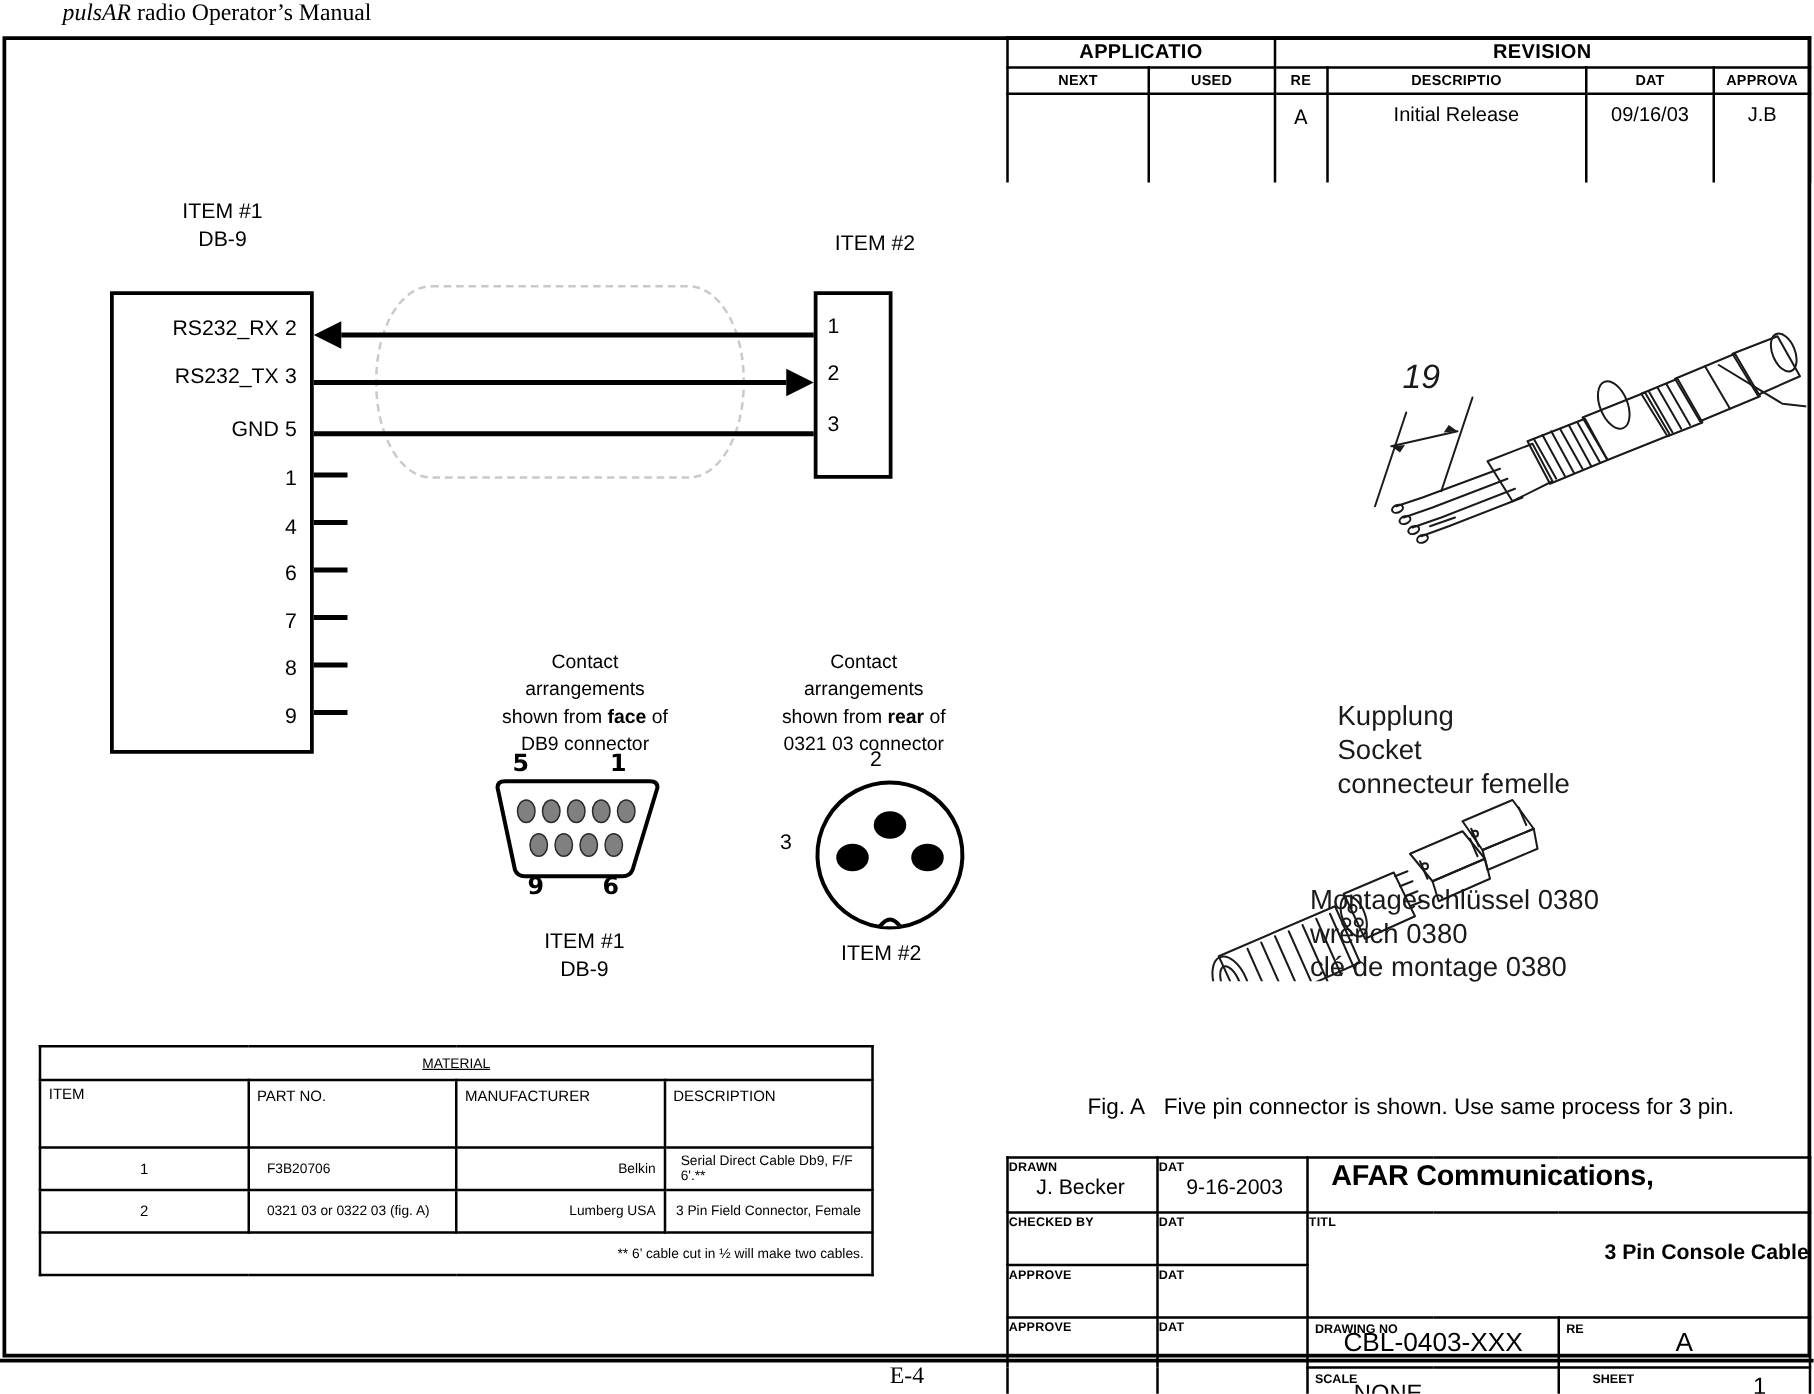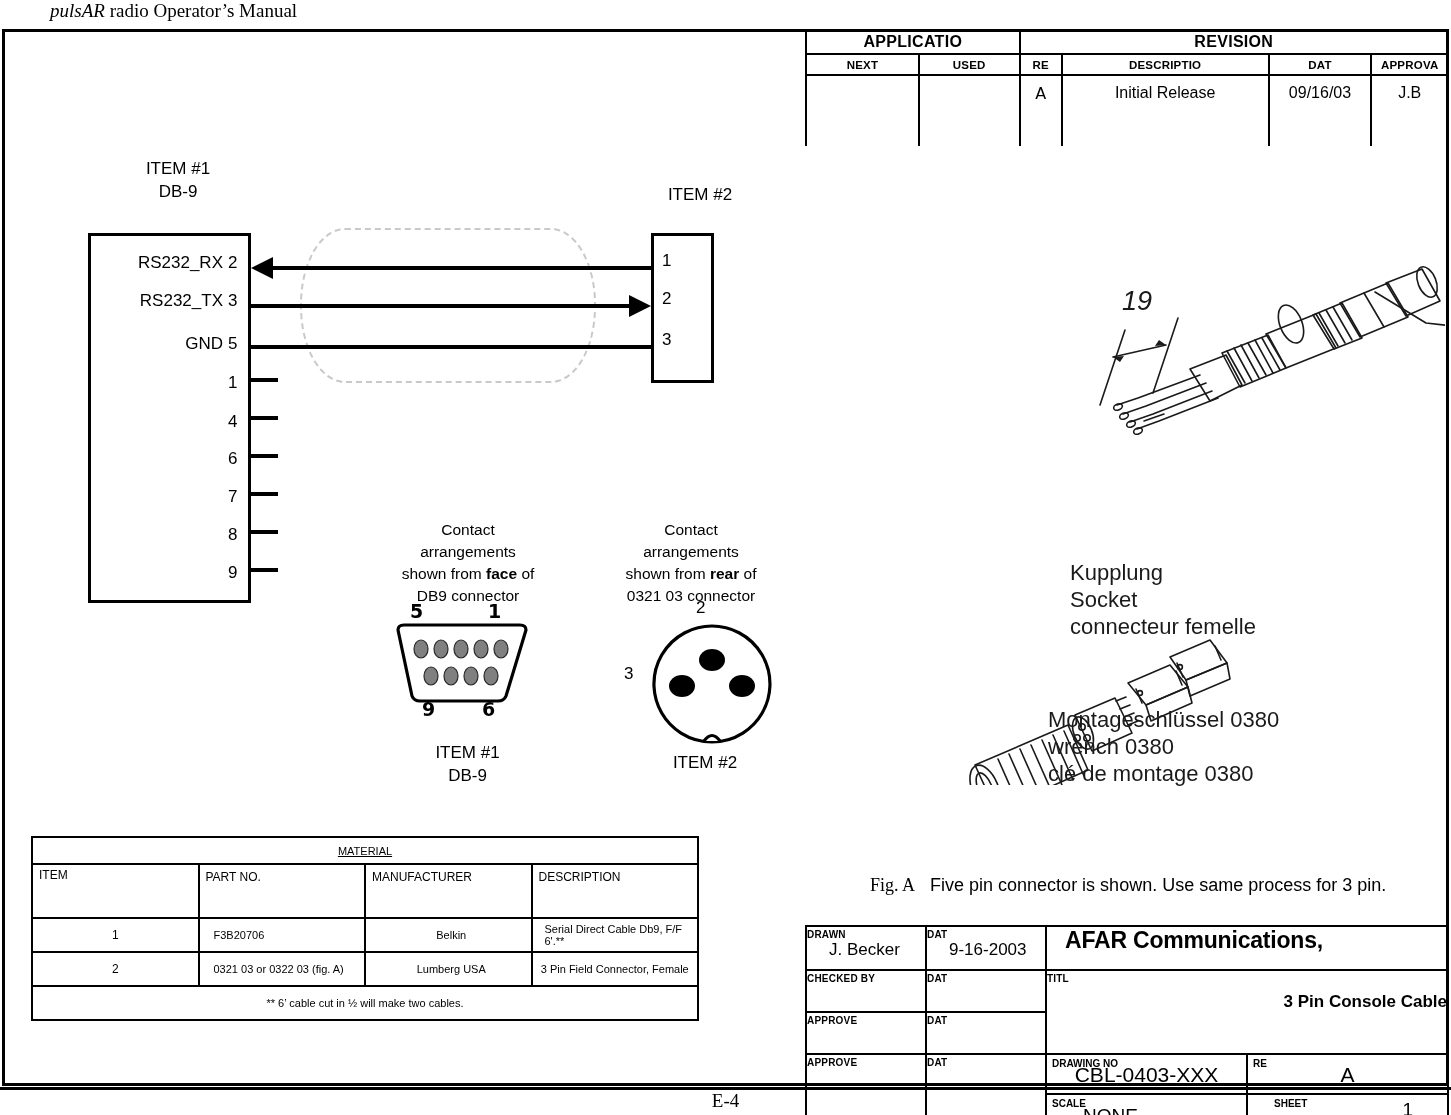--- a/index.html
+++ b/index.html
@@ -192,38 +192,38 @@
     text-align: left;
     height: 47px;
     font-size: 12px;
     vertical-align: top;
     padding-top: 5px;
   }
   #material-table .colhdr.item-hdr { padding-top: 3px; }
   #material-table .rowcell { height: 34px; }
   #material-table .c-item { text-align: center; font-size: 12px; }
   #material-table .c-part { text-align: left; padding-left: 14px; }
-  #material-table .c-manu { text-align: center; padding-left: 12px; }
+  #material-table .c-manu { text-align: right; padding-left: 12px; }
   #material-table .c-desc { text-align: center; }
   #material-table .c-desc.left-ish { text-align: left; padding-left: 12px; }
   #material-footnote-cell {
     height: 32px;
     font-size: 16px;
-    text-align: center;
+    text-align: right;
     padding-left: 6px;
   }
 
   
   #figa-caption {
     left: 870px; top: 875px;
     font-size: 18px;
     white-space: nowrap;
   }
   #figa-caption .figlbl {
-    font-family: Liberation Serif, serif;
+    font-family: Liberation Sans, sans-serif;
   }
 
   
   #title-block {
     left: 805px; top: 925px; width: 644px; height: 161px;
   }
   #title-block table { border-collapse: collapse; width: 644px; table-layout: fixed;}
   #title-block td { border: 2px solid #000; padding: 0; vertical-align: top; }
   .tb-lbl {
     display: block;

